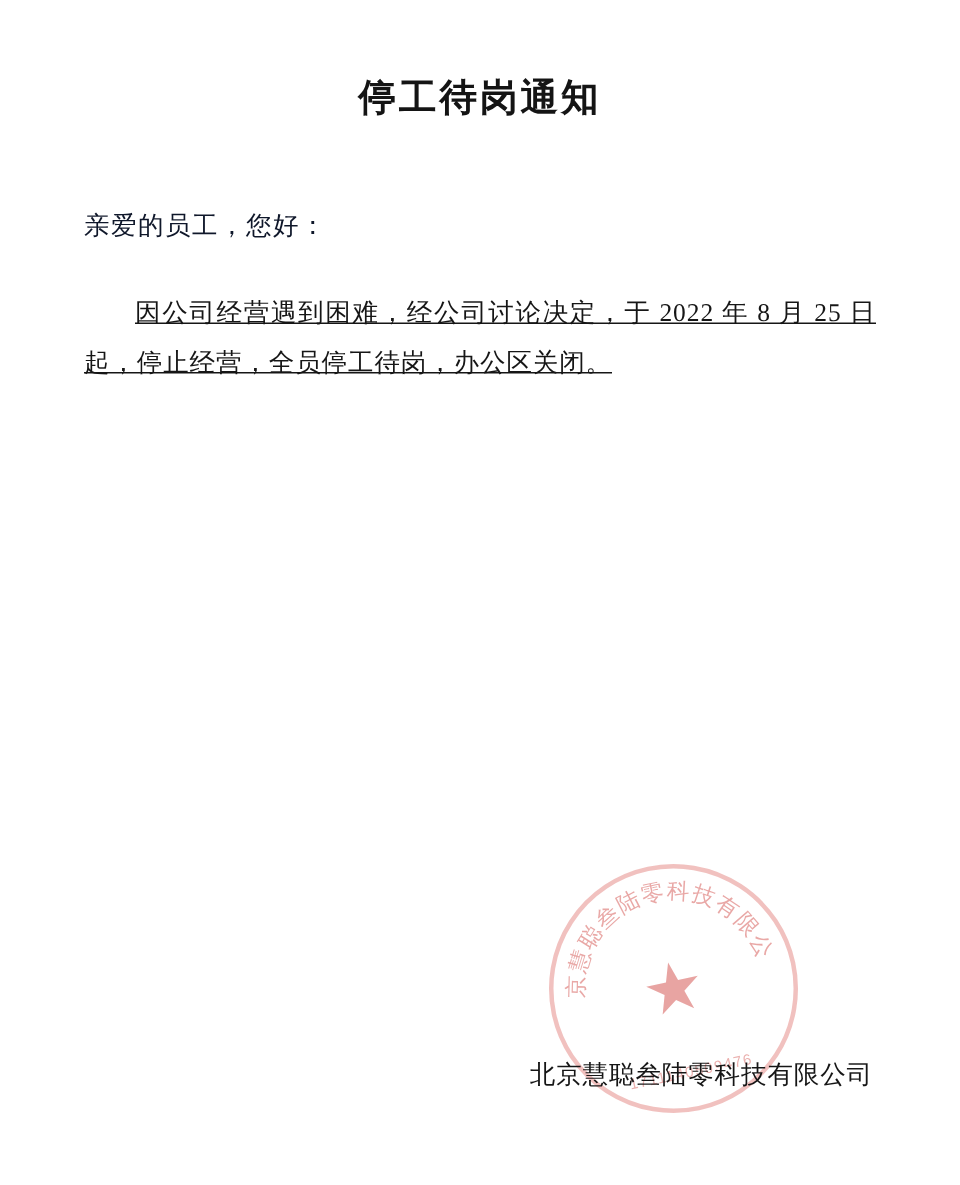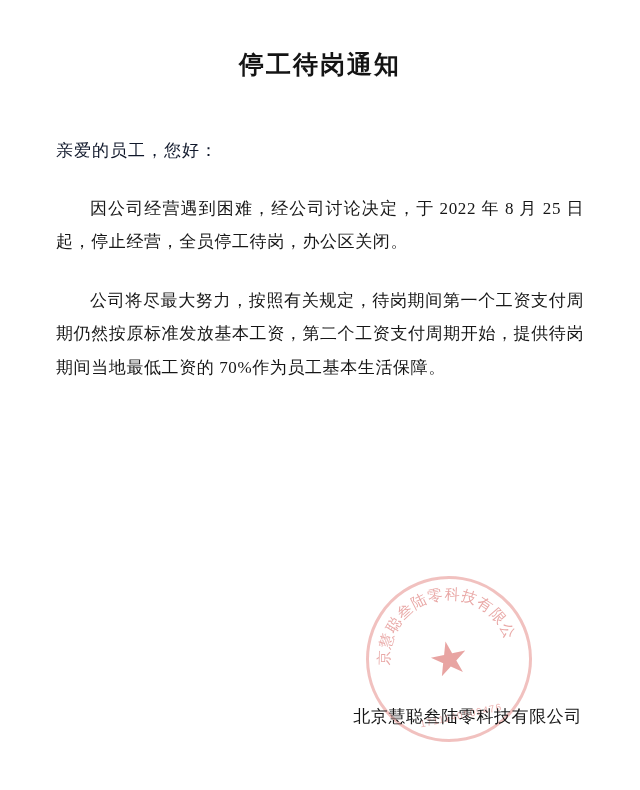--- a/index.html
+++ b/index.html
@@ -37,20 +37,21 @@
     color: #0f172a;
   }
   .para {
     margin-top: 26px;
     font-size: 17px;
     line-height: 1.95;
     text-indent: 2em;
     letter-spacing: 0.6px;
     text-align: justify;
     color: #161616;
+    text-decoration: underline;
   }
   .para.first {
     margin-top: 30px;
   }
   .signature-block {
     position: absolute;
     right: 58px;
     bottom: 55px;
     text-align: right;
     line-height: 2.1;
@@ -123,21 +124,20 @@
 <body>
 
 <div class="page">
 
   <h1 class="doc-title">停工待岗通知</h1>
 
   <div class="salutation">亲爱的员工，您好：</div>
 
   <p class="para first">因公司经营遇到困难，经公司讨论决定，于 2022 年 8 月 25 日起，停止经营，全员停工待岗，办公区关闭。</p>
 
-  <p class="para">公司将尽最大努力，按照有关规定，待岗期间第一个工资支付周期仍然按原标准发放基本工资，第二个工资支付周期开始，提供待岗期间当地最低工资的 70%作为员工基本生活保障。</p>
 
 
   <div class="seal">
     <div class="seal-inner"></div>
     <svg class="seal-arc-text" viewBox="0 0 160 160">
       <defs>
         <path id="arcpath" d="M 20,80 A 60,60 0 0 1 140,80"></path>
       </defs>
       <text>
         <textPath href="#arcpath" startOffset="50%" text-anchor="middle">北京慧聪叁陆零科技有限公司</textPath>

